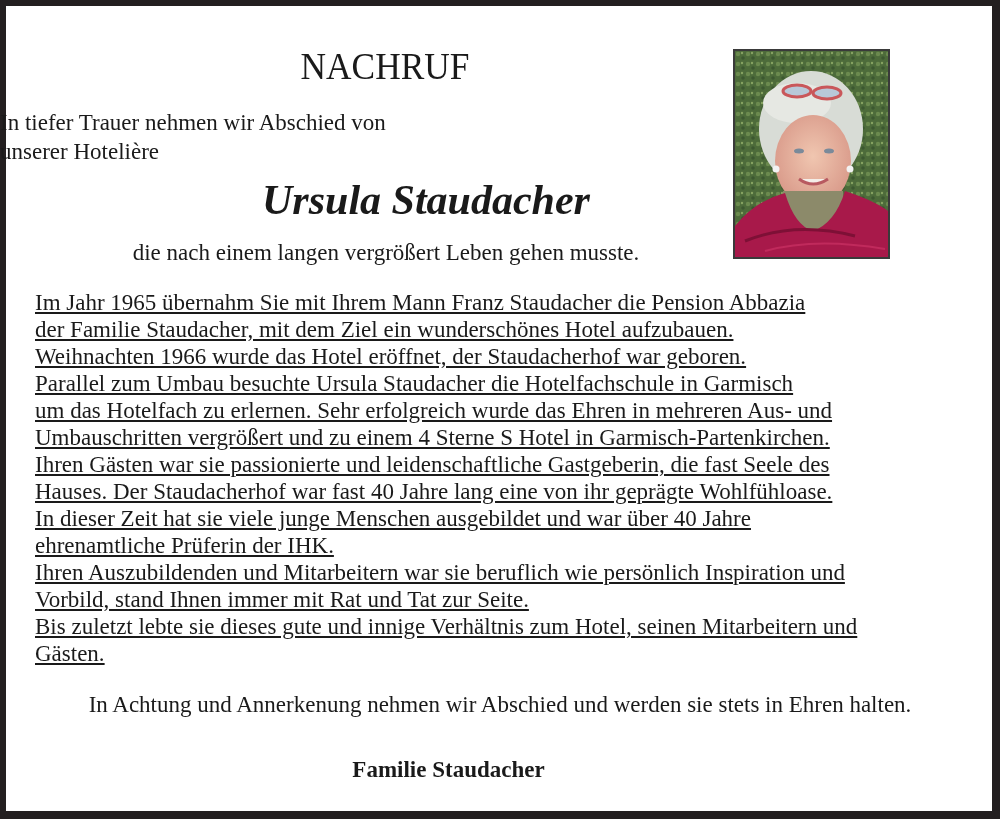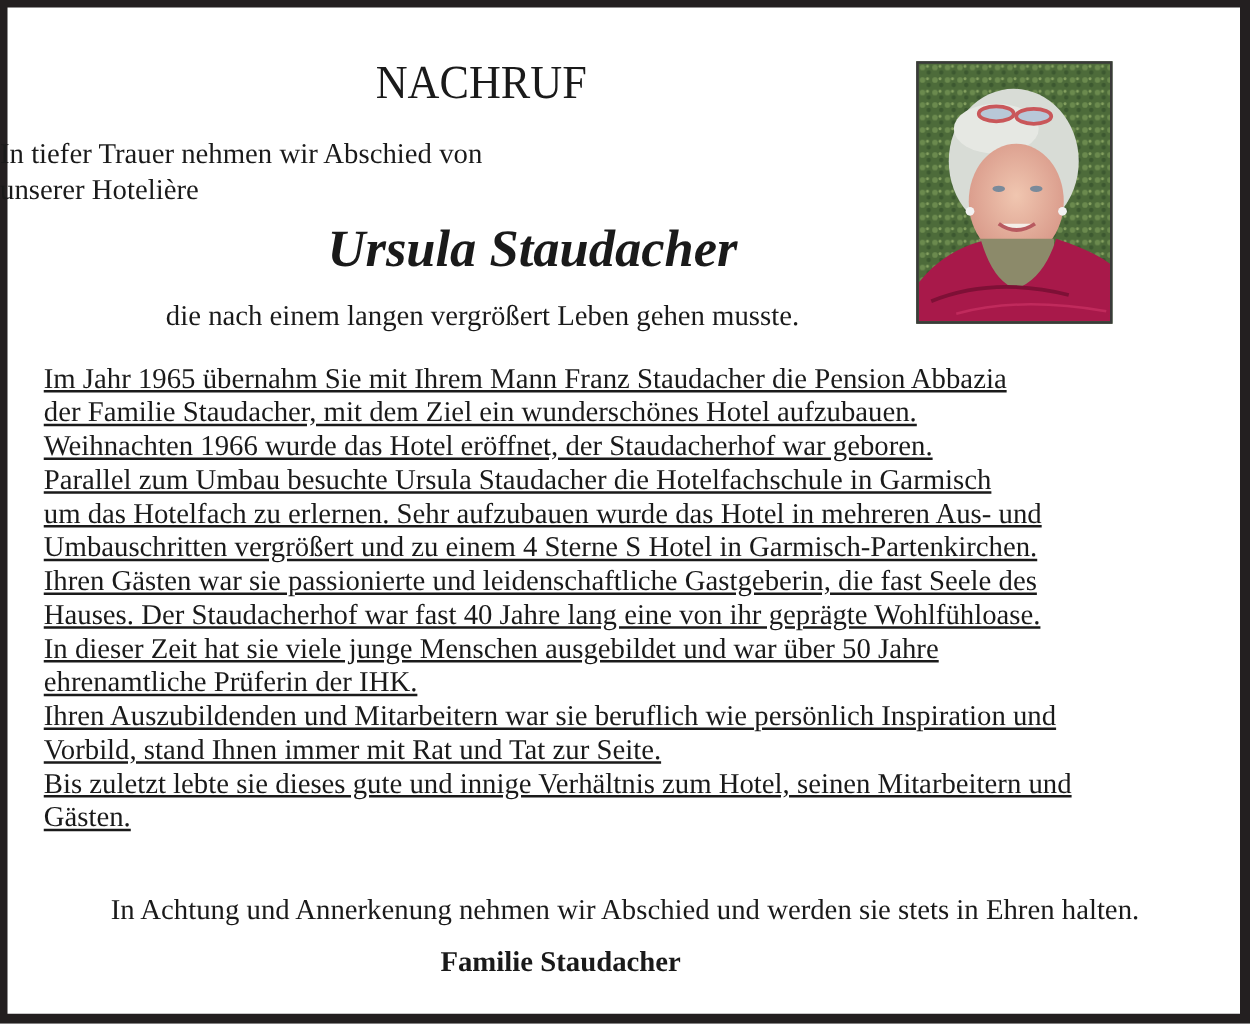--- a/index.html
+++ b/index.html
@@ -40,21 +40,21 @@
       position: absolute; left: 733px; top: 49px; width: 157px; height: 210px;
       box-sizing: border-box; border: 2px solid #3a3a3a; overflow: hidden;
       background: #4d6b3a;
     }
     .body-text {
       position: absolute; left: 35px; top: 289px; width: 950px;
       font-size: 23px; line-height: 27px; white-space: nowrap;
     }
     .body-text div { height: 27px; text-decoration: underline; }
     .closing {
-      position: absolute; left: 0; width: 1000px; top: 715px;
+      position: absolute; left: 0; width: 1000px; top: 692px;
       text-align: center; font-size: 23px; font-family: Liberation Serif, serif;
     }
     .signature {
       position: absolute; left: 0; width: 897px; top: 757px;
       text-align: center; font-size: 23px; font-weight: bold;
     }
   </style>
 </head>
 <body>
 
@@ -107,25 +107,25 @@
     <path d="M10 190 Q60 170 120 185" stroke="#7e1036" stroke-width="3" fill="none"></path>
     <path d="M30 200 Q80 186 150 198" stroke="#c02a5c" stroke-width="2" fill="none"></path>
   </svg>
 </div>
 
 <div class="body-text">
   <div>Im Jahr 1965 übernahm Sie mit Ihrem Mann Franz Staudacher die Pension Abbazia</div>
   <div>der Familie Staudacher, mit dem Ziel ein wunderschönes Hotel aufzubauen.</div>
   <div>Weihnachten 1966 wurde das Hotel eröffnet, der Staudacherhof war geboren.</div>
   <div>Parallel zum Umbau besuchte Ursula Staudacher die Hotelfachschule in Garmisch</div>
-  <div>um das Hotelfach zu erlernen. Sehr aufzubauen wurde das Hotel in mehreren Aus- und</div>
+  <div>um das Hotelfach zu erlernen. Sehr erfolgreich wurde das Ehren in mehreren Aus- und</div>
   <div>Umbauschritten vergrößert und zu einem 4 Sterne S Hotel in Garmisch-Partenkirchen.</div>
   <div>Ihren Gästen war sie passionierte und leidenschaftliche Gastgeberin, die fast Seele des</div>
   <div>Hauses. Der Staudacherhof war fast 40 Jahre lang eine von ihr geprägte Wohlfühloase.</div>
-  <div>In dieser Zeit hat sie viele junge Menschen ausgebildet und war über 50 Jahre</div>
+  <div>In dieser Zeit hat sie viele junge Menschen ausgebildet und war über 40 Jahre</div>
   <div>ehrenamtliche Prüferin der IHK.</div>
   <div>Ihren Auszubildenden und Mitarbeitern war sie beruflich wie persönlich Inspiration und</div>
   <div>Vorbild, stand Ihnen immer mit Rat und Tat zur Seite.</div>
   <div>Bis zuletzt lebte sie dieses gute und innige Verhältnis zum Hotel, seinen Mitarbeitern und</div>
   <div>Gästen.</div>
 </div>
 
 <div class="closing">In Achtung und Annerkenung nehmen wir Abschied und werden sie stets in Ehren halten.</div>
 
 <div class="signature">Familie Staudacher</div>

